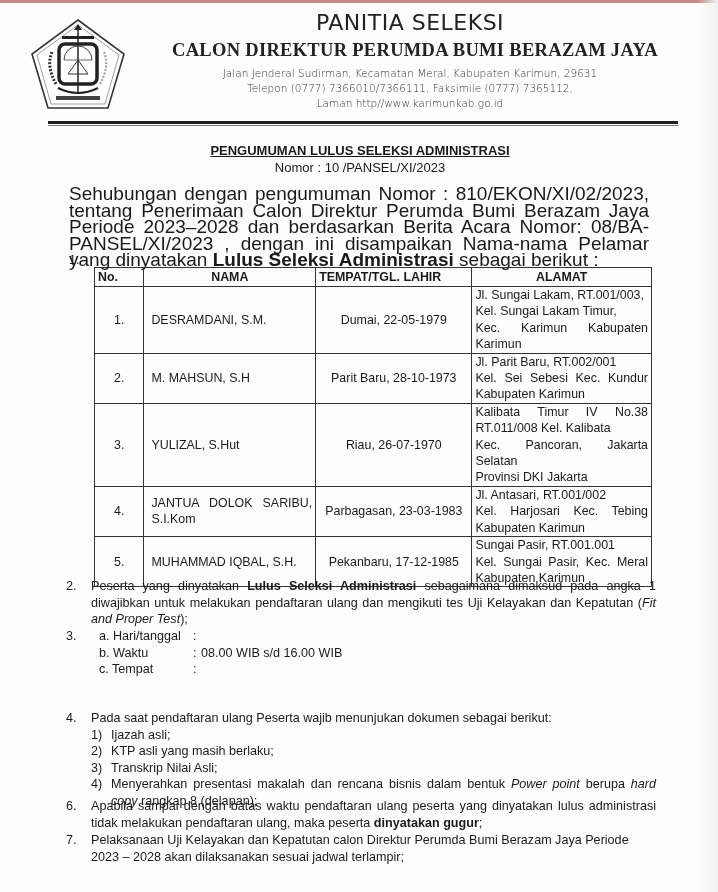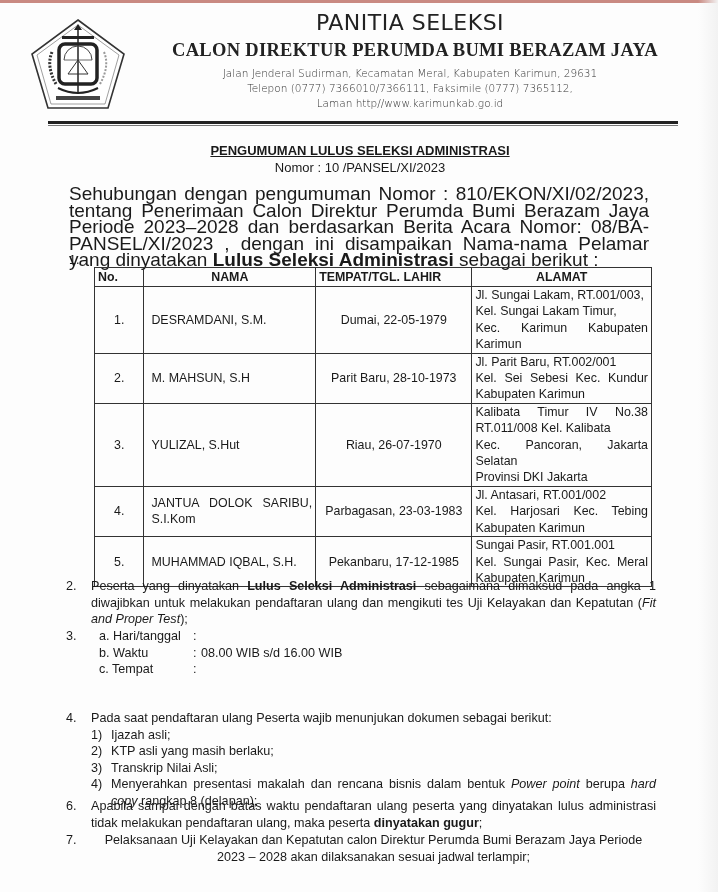--- a/index.html
+++ b/index.html
@@ -214,16 +214,16 @@
   </div>
 </div>
 
 <div class="list item6">
   <span class="num">6.</span>
   <div class="body"><span>Apabila sampai dengan batas waktu pendaftaran ulang peserta yang dinyatakan lulus administrasi tidak melakukan pendaftaran ulang, maka peserta </span><b>dinyatakan gugur</b><span>;</span></div>
 </div>
 
 <div class="list item7">
   <span class="num">7.</span>
-  <div class="body" style="text-align:center">Pelaksanaan Uji Kelayakan dan Kepatutan calon Direktur Perumda Bumi Berazam Jaya Periode 2023 – 2028 akan dilaksanakan sesuai jadwal terlampir;</div>
+  <div class="body" style="text-align:left">Pelaksanaan Uji Kelayakan dan Kepatutan calon Direktur Perumda Bumi Berazam Jaya Periode 2023 – 2028 akan dilaksanakan sesuai jadwal terlampir;</div>
 </div>
 
 <div class="right-fade"></div>
 
 </body></html>

